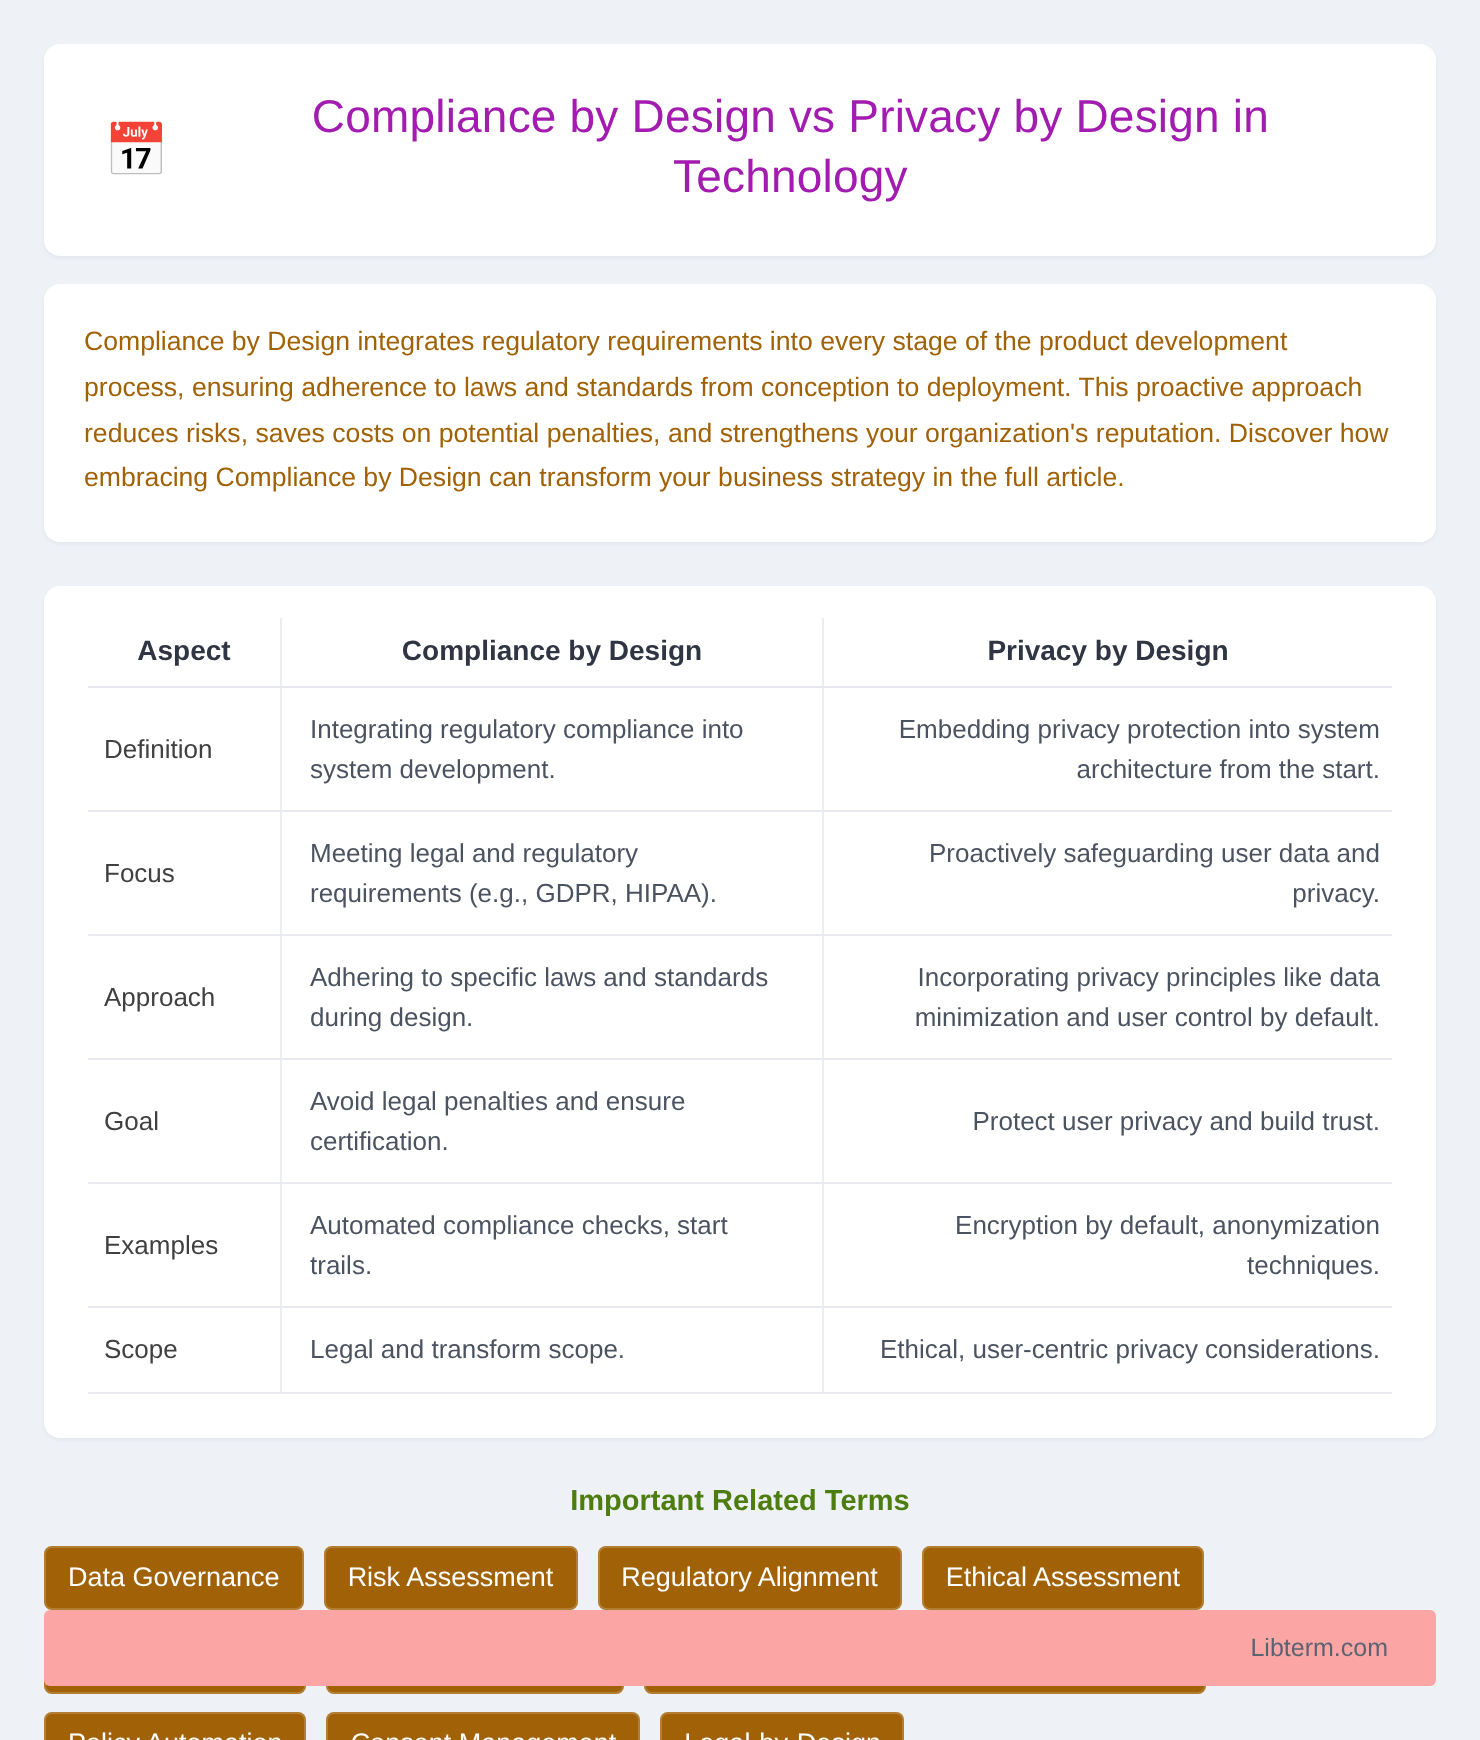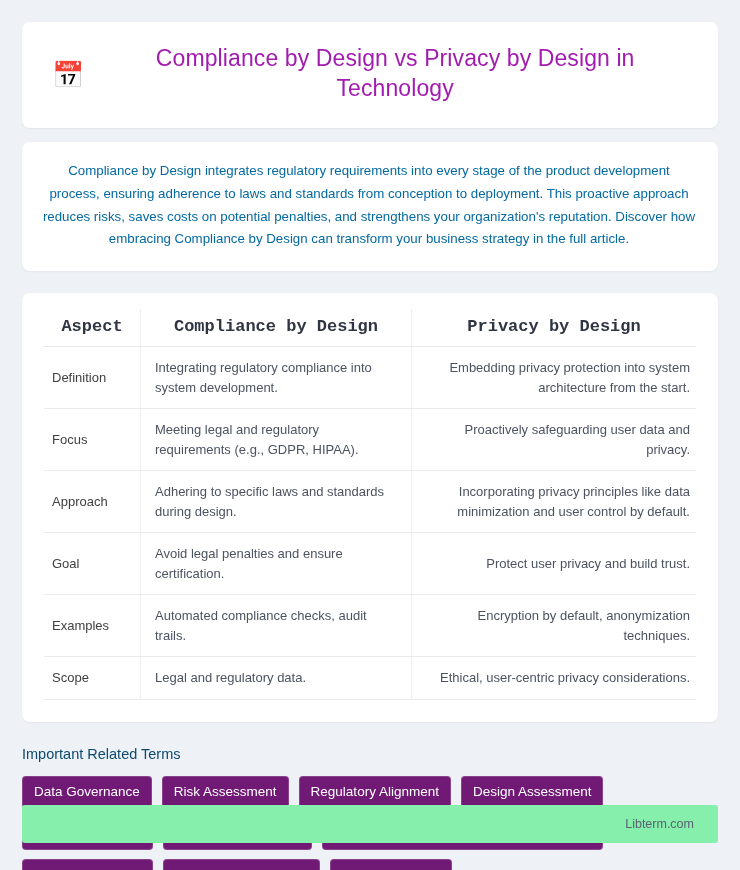--- a/index.html
+++ b/index.html
@@ -63,44 +63,43 @@
   }
 
   
   .desc-card {
     margin-top: 14px;
     padding: 18px 22px 20px 20px;
   }
   .desc-text {
     font-size: 13.3px;
     line-height: 1.72;
-    color: #0369a1;
+    color: #a16207;
     margin: 0;
-    text-align: center;
+    text-align: left;
   }
 
   
   .table-card {
     margin-top: 22px;
     padding: 16px 22px 22px 22px;
   }
   table.cmp {
     width: 100%;
     border-collapse: collapse;
     table-layout: fixed;
   }
   table.cmp th {
-    font-size: 17px;
+    font-size: 14px;
     font-weight: bold;
     color: #2f3542;
     padding: 8px 4px 10px 4px;
     text-align: center;
     border-bottom: 1px solid #e6e8ed;
     vertical-align: bottom;
-    font-family: Liberation Mono, monospace;
   }
   table.cmp th.col-aspect { width: 88px; }
   table.cmp th.col-a { width: 262px; }
   table.cmp th.col-b { width: auto; }
 
   table.cmp td {
     font-size: 13px;
     line-height: 1.5;
     color: #4c5360;
     padding: 11px 12px 11px 4px;
@@ -128,49 +127,49 @@
   table.cmp tr > *:nth-child(2) { border-right: 1px solid #eceef2; }
   table.cmp th:nth-child(1),
   table.cmp th:nth-child(2) { border-right: 1px solid #eceef2; }
 
   
   .terms-section {
     margin: 24px 22px 0 22px;
   }
   .terms-title {
     font-size: 14.5px;
-    color: #0c4a6e;
-    text-align: left;
-    font-weight: 400;
+    color: #4d7c0f;
+    text-align: center;
+    font-weight: 700;
     margin: 0 0 14px 0;
   }
   .terms-wrap {
     display: flex;
     flex-wrap: wrap;
     gap: 9px 10px;
     align-items: flex-start;
   }
   .term-tag {
-    background: #701a75;
+    background: #a16207;
     color: #ffffff;
     font-size: 13.5px;
     line-height: 1;
     padding: 9px 12px 10px 12px;
     border-radius: 4px;
     white-space: nowrap;
     box-shadow: inset 0 0 0 1px rgba(255,255,255,0.18);
   }
 
   
   .footer-bar {
     position: absolute;
     left: 22px;
     right: 22px;
     bottom: 27px;
-    background: #86efac;
+    background: #fca5a5;
     border-radius: 3px;
     height: 38px;
     display: flex;
     align-items: center;
     justify-content: flex-end;
     padding-right: 24px;
     box-sizing: border-box;
   }
   .footer-text {
     font-size: 12.5px;
@@ -218,39 +217,39 @@
           <td class="cell-a">Adhering to specific laws and standards during design.</td>
           <td class="cell-b">Incorporating privacy principles like data minimization and user control by default.</td>
         </tr>
         <tr>
           <td class="aspect">Goal</td>
           <td class="cell-a">Avoid legal penalties and ensure certification.</td>
           <td class="cell-b">Protect user privacy and build trust.</td>
         </tr>
         <tr>
           <td class="aspect">Examples</td>
-          <td class="cell-a">Automated compliance checks, audit trails.</td>
+          <td class="cell-a">Automated compliance checks, start trails.</td>
           <td class="cell-b">Encryption by default, anonymization techniques.</td>
         </tr>
         <tr>
           <td class="aspect">Scope</td>
-          <td class="cell-a">Legal and regulatory data.</td>
+          <td class="cell-a">Legal and transform scope.</td>
           <td class="cell-b">Ethical, user-centric privacy considerations.</td>
         </tr>
       </tbody>
     </table>
   </div>
 
   <div class="terms-section">
     <div class="terms-title">Important Related Terms</div>
     <div class="terms-wrap">
       <span class="term-tag">Data Governance</span>
       <span class="term-tag">Risk Assessment</span>
       <span class="term-tag">Regulatory Alignment</span>
-      <span class="term-tag">Design Assessment</span>
+      <span class="term-tag">Ethical Assessment</span>
       <span class="term-tag">Data Minimization</span>
       <span class="term-tag">Security Engineering</span>
       <span class="term-tag">DPIA (Data Protection Impact Assessment)</span>
       <span class="term-tag">Policy Automation</span>
       <span class="term-tag">Consent Management</span>
       <span class="term-tag">Legal-by-Design</span>
     </div>
   </div>
 
   <div class="footer-bar">

